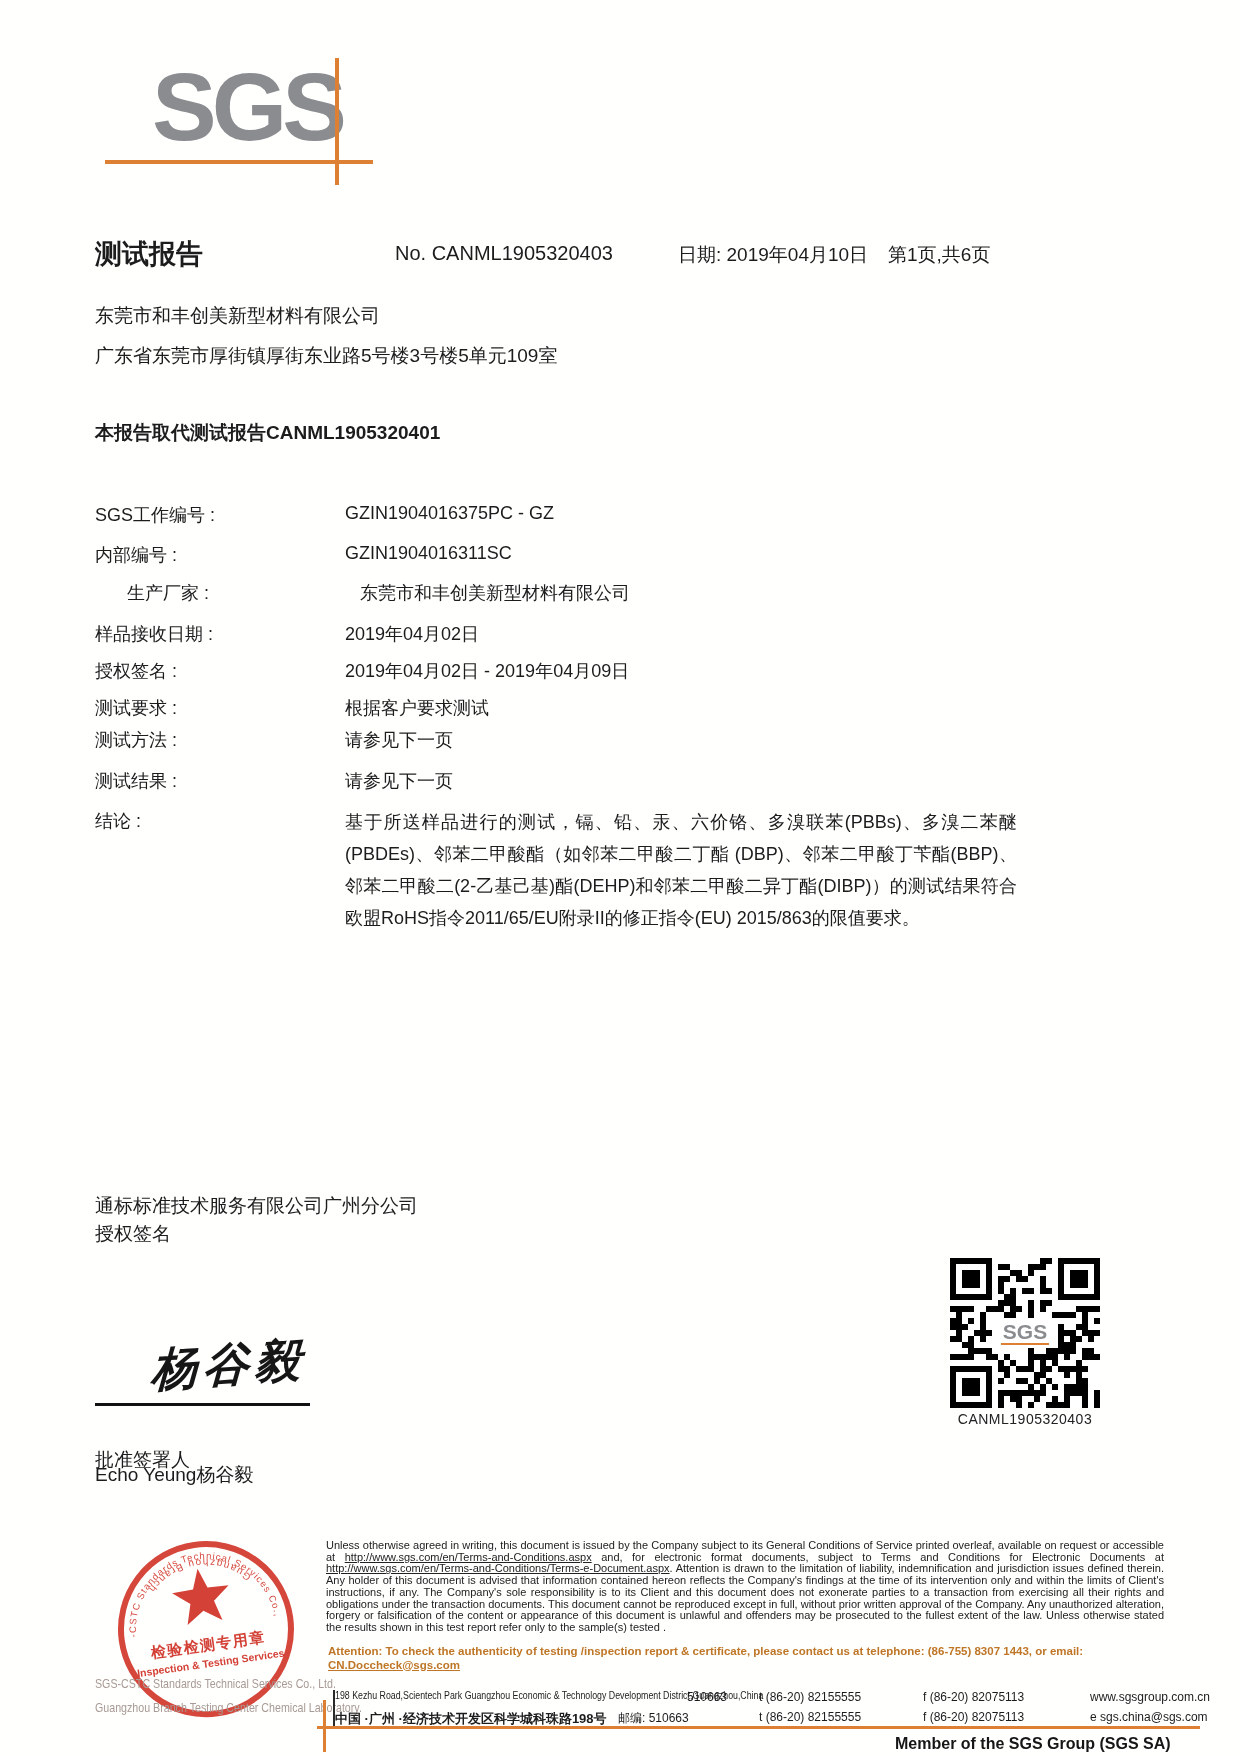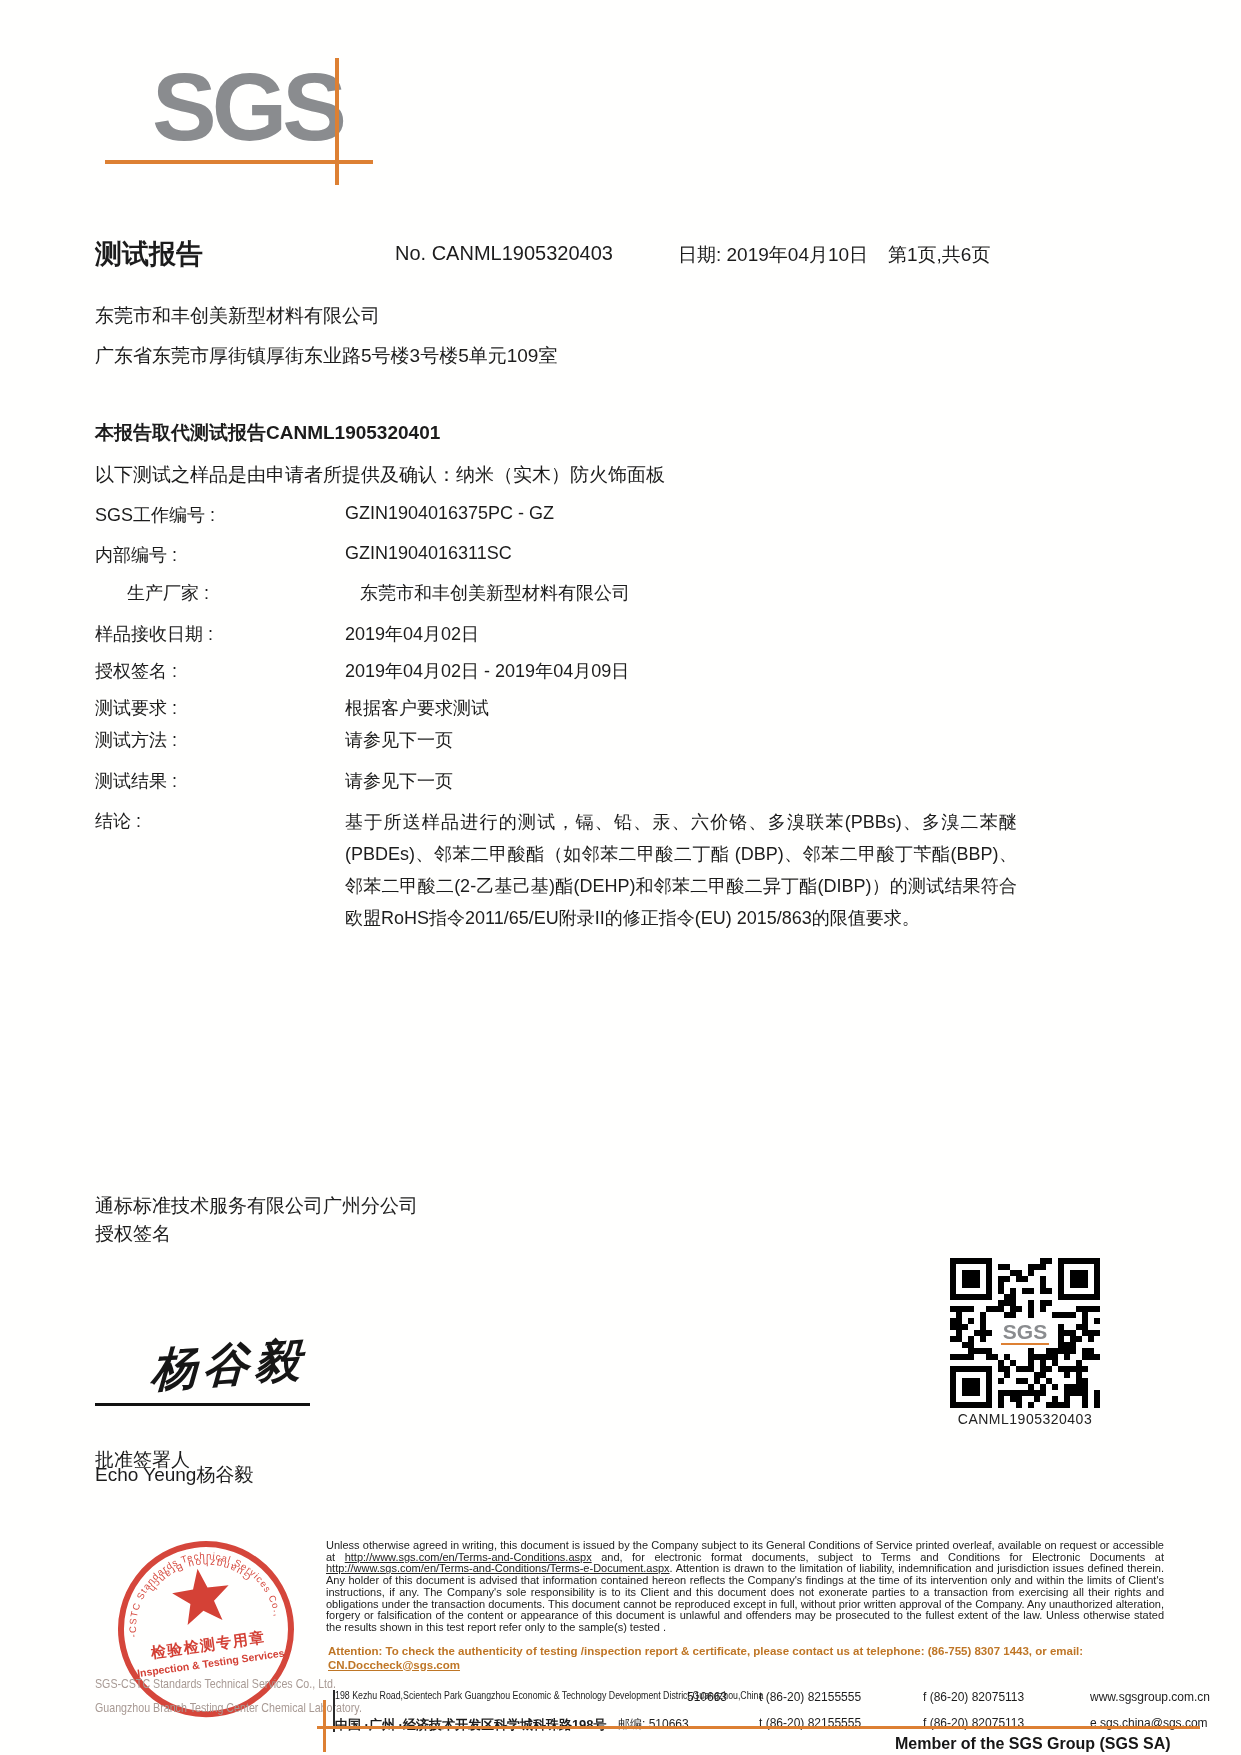--- a/index.html
+++ b/index.html
@@ -61,21 +61,20 @@
 
   <div class="abs title" style="left:95px;top:236px;">测试报告</div>
   <div class="abs repno" style="left:395px;top:242px;">No. CANML1905320403</div>
   <div class="abs hmeta" style="left:678px;top:242px;">日期: 2019年04月10日</div>
   <div class="abs hmeta" style="left:888px;top:242px;">第1页,共6页</div>
 
   <div class="abs body-txt" style="left:95px;top:303px;">东莞市和丰创美新型材料有限公司</div>
   <div class="abs body-txt" style="left:95px;top:343px;">广东省东莞市厚街镇厚街东业路5号楼3号楼5单元109室</div>
 
   <div class="abs body-txt bold" style="left:95px;top:420px;">本报告取代测试报告CANML1905320401</div>
-  <div class="abs body-txt" style="left:95px;top:462px;">以下测试之样品是由申请者所提供及确认：纳米（实木）防火饰面板</div>
 
   <div>
     <span class="flabel" style="top:503px;">SGS工作编号 :</span>
     <span class="fvalue" style="top:503px;">GZIN1904016375PC - GZ</span>
   </div>
   <div>
     <span class="flabel" style="top:543px;">内部编号 :</span>
     <span class="fvalue" style="top:543px;">GZIN1904016311SC</span>
   </div>
   <div>
@@ -349,21 +348,21 @@
   <p class="abs attention" style="left:326px;top:1643px;width:838px;margin:2px;"><span>Attention: To check the authenticity of testing /inspection report &amp; certificate, please contact us at telephone: (86-755) 8307 1443, or email: </span><span class="u">CN.Doccheck@sgs.com</span></p>
 
   <div class="abs footer-block" style="left:333px;top:1690px;width:835px;">
     <div class="frow">
       <span class="c addr-en" style="left:0;">198 Kezhu Road,Scientech Park Guangzhou Economic &amp; Technology Development District,Guangzhou,China</span>
       <span class="c f-sm" style="left:352px;">510663</span>
       <span class="c f-sm" style="left:424px;">t (86-20) 82155555</span>
       <span class="c f-sm" style="left:588px;">f (86-20) 82075113</span>
       <span class="c f-sm" style="left:755px;">www.sgsgroup.com.cn</span>
     </div>
-    <div class="frow" style="margin-top:10px;text-align:right;">
+    <div class="frow" style="margin-top:4px;text-align:right;">
       <span class="c addr-cn" style="left:0;">中国 ·广州 ·经济技术开发区科学城科珠路198号</span>
       <span class="c f-sm" style="left:283px;">邮编: 510663</span>
       <span class="c f-sm" style="left:424px;">t (86-20) 82155555</span>
       <span class="c f-sm" style="left:588px;">f (86-20) 82075113</span>
       <span class="c f-sm" style="left:755px;">e  sgs.china@sgs.com</span>
     </div>
   </div>
 
   <div class="abs oline" style="left:317px;top:1726px;width:883px;height:3px;"></div>
   <div class="abs oline" style="left:323px;top:1700px;width:3px;height:52px;"></div>

